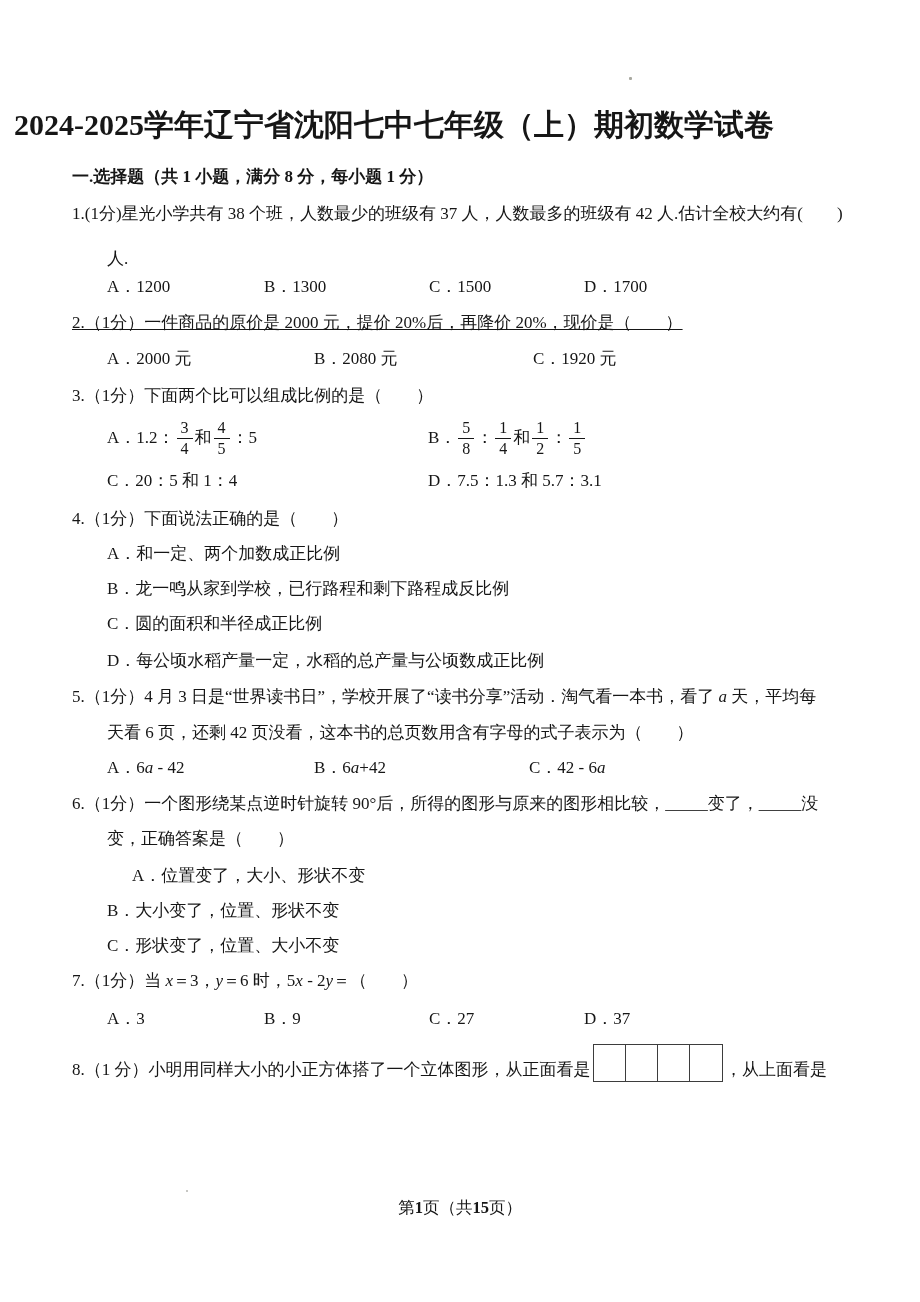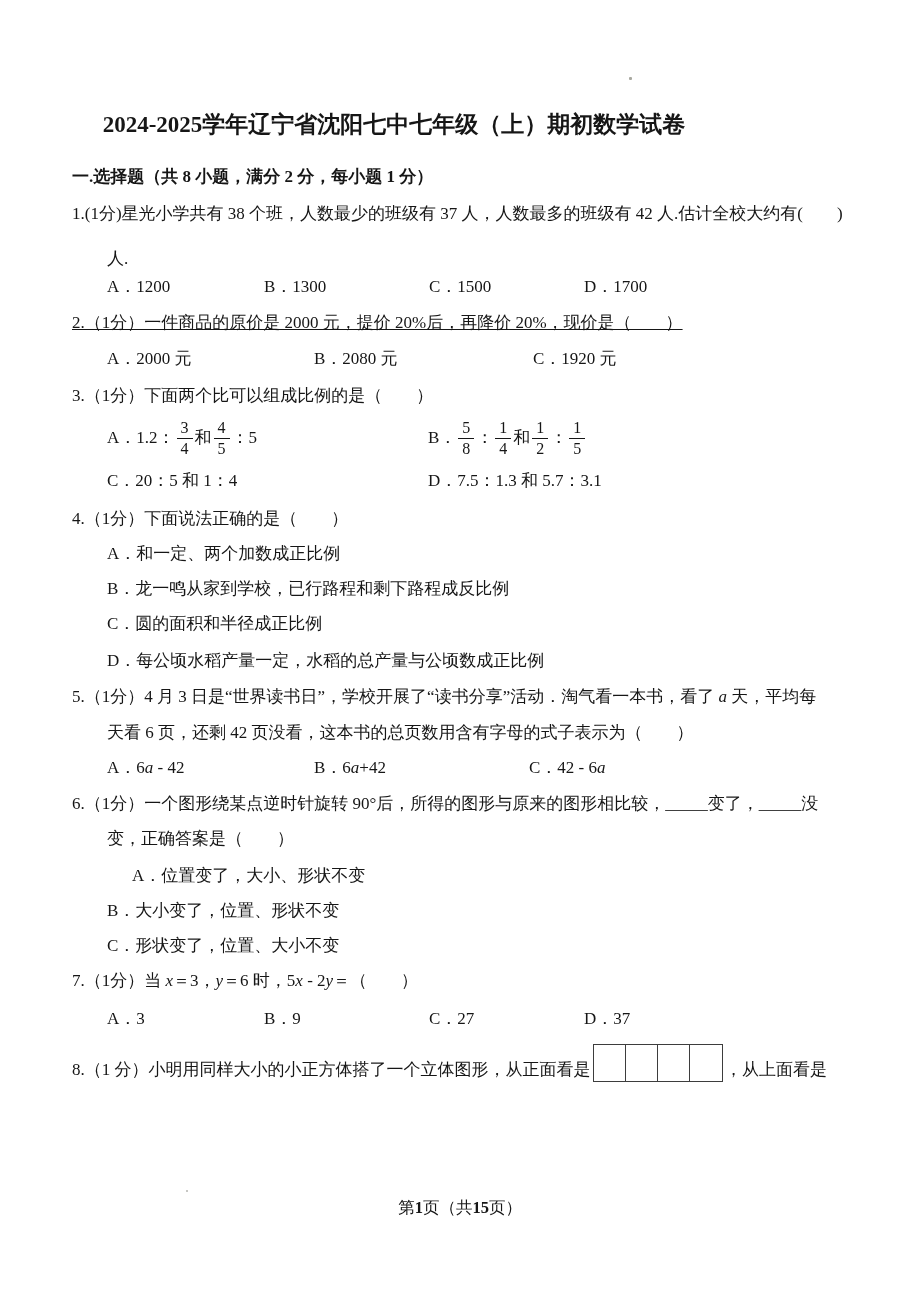--- a/index.html
+++ b/index.html
@@ -5,21 +5,21 @@
   html,body{margin:0;padding:0;background:#ffffff;}
   #page{
     position:relative;width:920px;height:1302px;background:#ffffff;
     font-family:"Liberation Serif","DejaVu Serif",serif;
     color:#161616;overflow:hidden;
   }
   .row{position:absolute;font-size:17px;line-height:24px;white-space:nowrap;}
   .bold{font-weight:bold;}
   .title{
     position:absolute;top:110px;left:0;width:788px;text-align:center;
-    font-size:23px;font-weight:bold;line-height:30px;white-space:nowrap;
+    font-size:30px;font-weight:bold;line-height:30px;white-space:nowrap;
   }
   .optrow{position:absolute;left:0;width:920px;height:24px;font-size:17px;line-height:24px;}
   .opt{position:absolute;top:0;white-space:nowrap;}
   .var{font-style:italic;font-family:"Liberation Serif","DejaVu Serif",serif;}
   
   .fracline{position:absolute;top:0;height:52px;display:flex;align-items:center;font-size:17px;white-space:nowrap;}
   .frac{display:inline-block;text-align:center;font-size:16px;margin:0 2px;vertical-align:middle;}
   .frac .num{display:block;padding:0 4px;border-bottom:1.4px solid #161616;line-height:1.25;}
   .frac .den{display:block;padding:0 4px;line-height:1.25;}
   
@@ -39,21 +39,21 @@
 </head>
 <body>
 
 <div id="page">
 
   <div class="dot" style="top:77px;left:629px;width:3px;height:3px;background:#a9a9a0;"></div>
   <div class="dot" style="top:1190px;left:186px;width:2px;height:2px;background:#b5b5b0;"></div>
 
   <div class="title">2024-2025学年辽宁省沈阳七中七年级（上）期初数学试卷</div>
 
-  <div class="row bold" style="top:165px;left:72px;">一.选择题（共 8 小题，满分 2 分，每小题 1 分）</div>
+  <div class="row bold" style="top:165px;left:72px;">一.选择题（共 1 小题，满分 8 分，每小题 1 分）</div>
 
   <div class="row" style="top:202px;left:72px;">1.(1分)星光小学共有 38 个班，人数最少的班级有 37 人，人数最多的班级有 42 人.估计全校大约有(　　)</div>
   <div class="row" style="top:247px;left:107px;">人.</div>
   <div class="optrow" style="top:275px;">
     <span class="opt" style="left:107px;">A．1200</span>
     <span class="opt" style="left:264px;">B．1300</span>
     <span class="opt" style="left:429px;">C．1500</span>
     <span class="opt" style="left:584px;">D．1700</span>
   </div>
 

